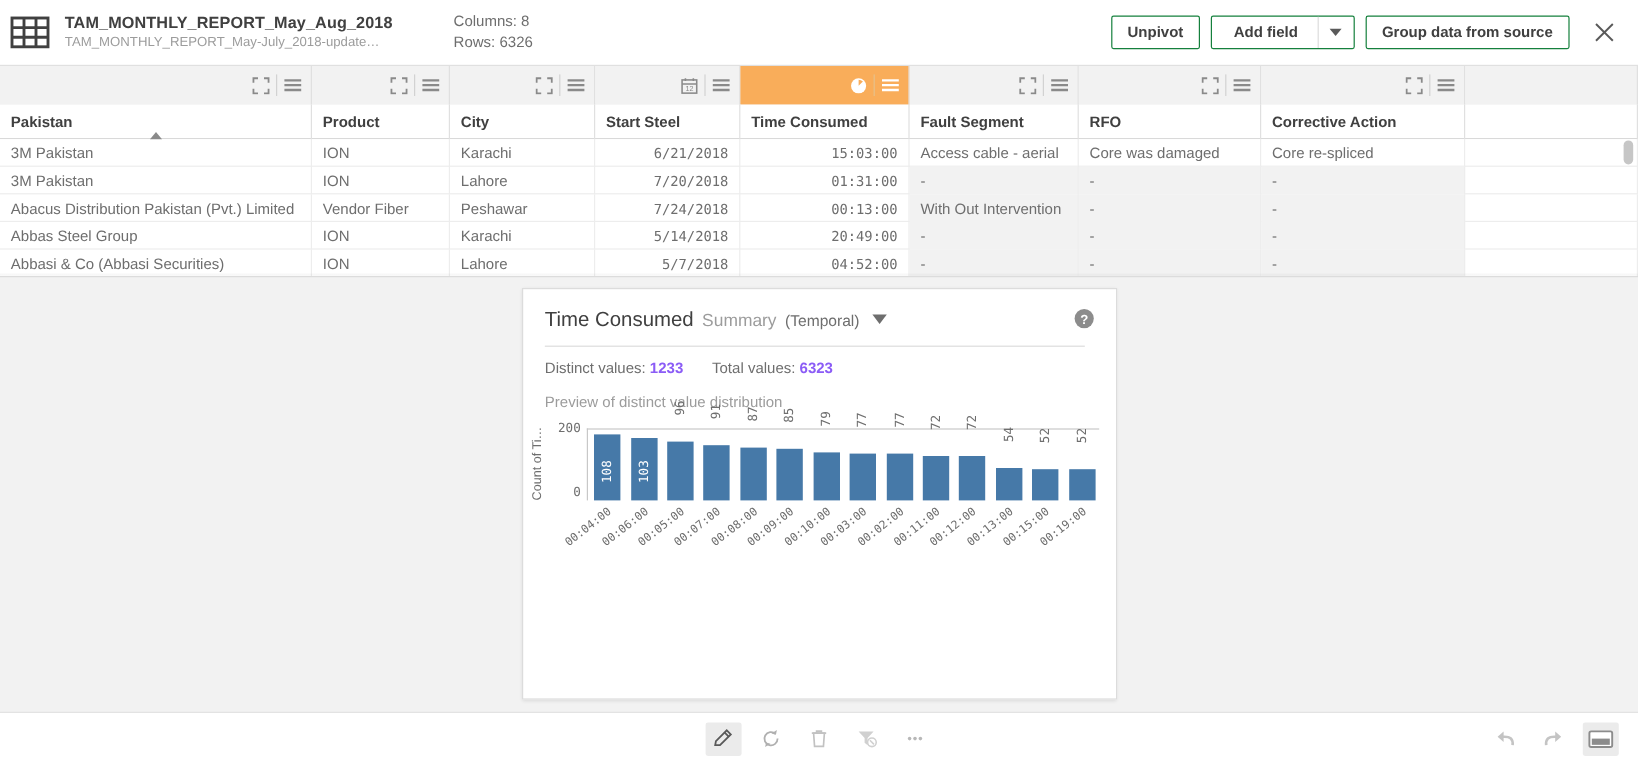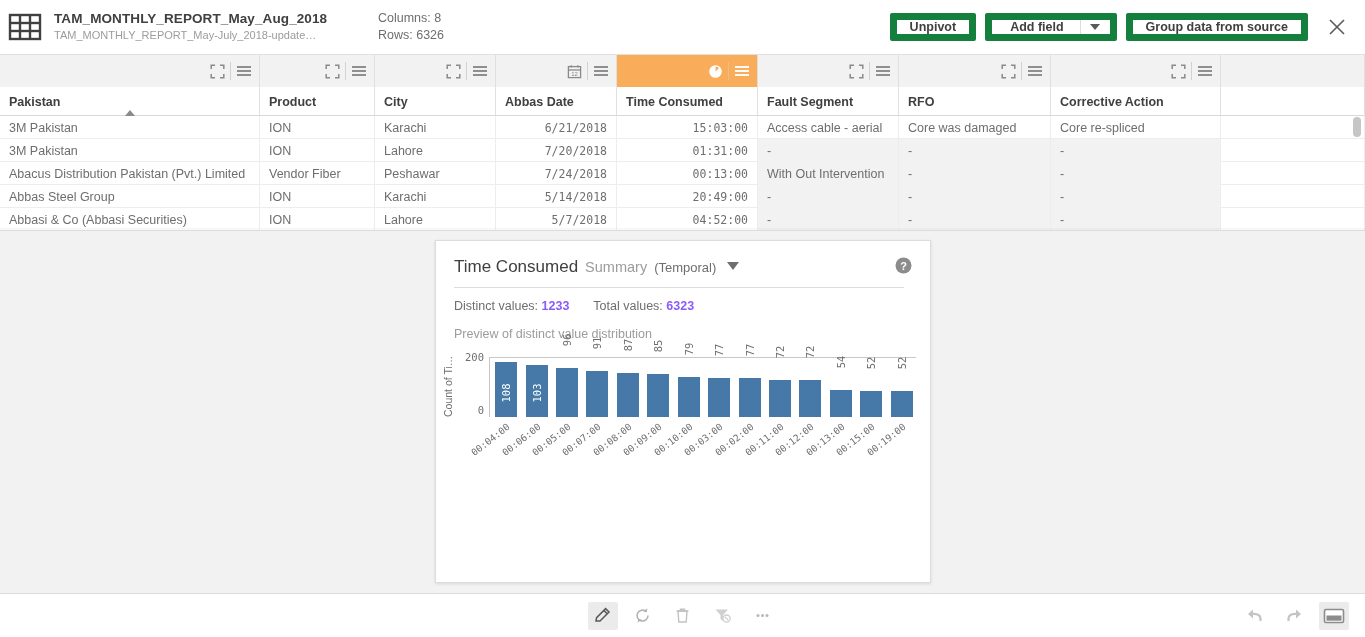--- a/index.html
+++ b/index.html
@@ -28,21 +28,21 @@
   .file-sub {
     font-size: 11px; color: #9c9c9c; line-height: 17px;
     white-space: nowrap; overflow: hidden; text-overflow: ellipsis; width: 300px;
   }
   .counts { margin-left: 4px; }
   .counts div { font-size: 12.5px; color: #6e6e6e; line-height: 17px; white-space: nowrap;}
   .hdr-actions {
     margin-left: auto; display: flex; align-items: center; gap: 9px; padding-right: 14px;
   }
   .btn {
-    height: 28px; border: 7px solid #15803d; background: #fff; border-radius: 2px;
+    height: 28px; border: 1px solid #15803d; background: #fff; border-radius: 2px;
     font-family: "Liberation Sans", sans-serif; font-size: 12.5px; font-weight: bold;
     color: #404040; padding: 0 13px; cursor: pointer; display: flex;
     align-items: center; justify-content: center; white-space: nowrap;
   }
   .btn-split { padding: 0; display: flex; align-items: stretch; }
   .btn-split .lbl { display:flex; align-items:center; padding: 0 16px 0 18px; }
   .btn-split .car {
     display: flex; align-items: center; justify-content: center; width: 30px;
     border-left: 1px solid #dcdcdc;
   }
@@ -376,21 +376,21 @@
           <span>Pakistan</span>
           <span class="sortmark"></span>
         </div>
         <div class="hcell" style="width: 115px;">
           <span>Product</span>
         </div>
         <div class="hcell" style="width: 121px;">
           <span>City</span>
         </div>
         <div class="hcell" style="width: 121px;">
-          <span>Abbas Date</span>
+          <span>Start Steel</span>
         </div>
         <div class="hcell" style="width: 141px;">
           <span>Time Consumed</span>
         </div>
         <div class="hcell" style="width: 141px;">
           <span>Fault Segment</span>
         </div>
         <div class="hcell" style="width: 152px;">
           <span>RFO</span>
         </div>

